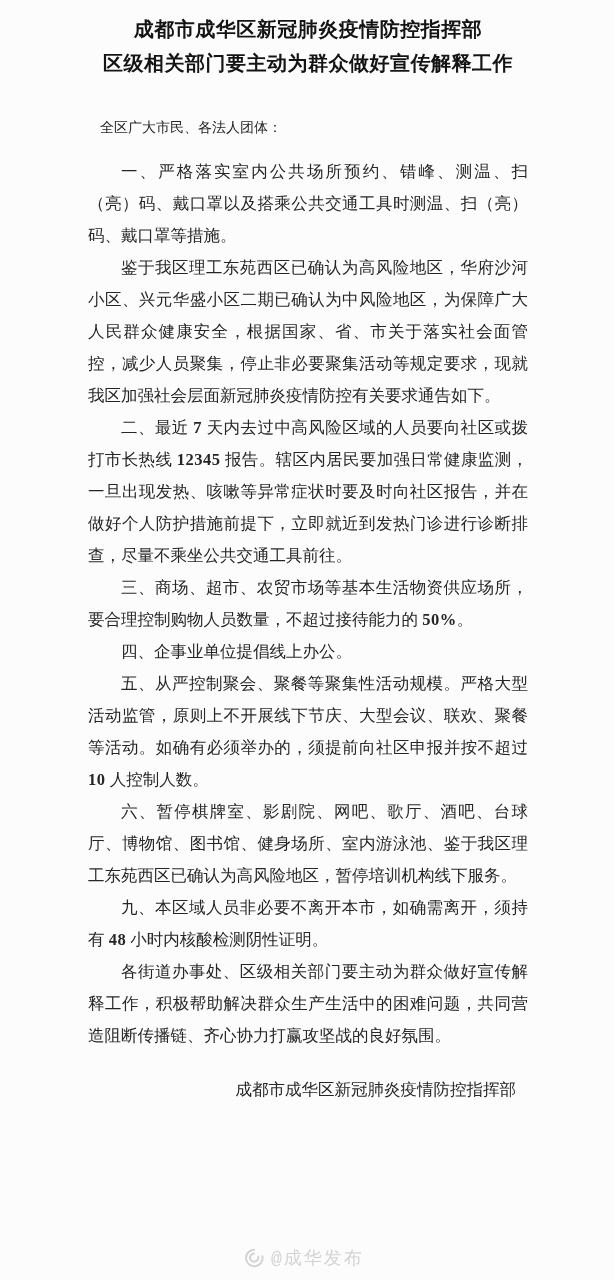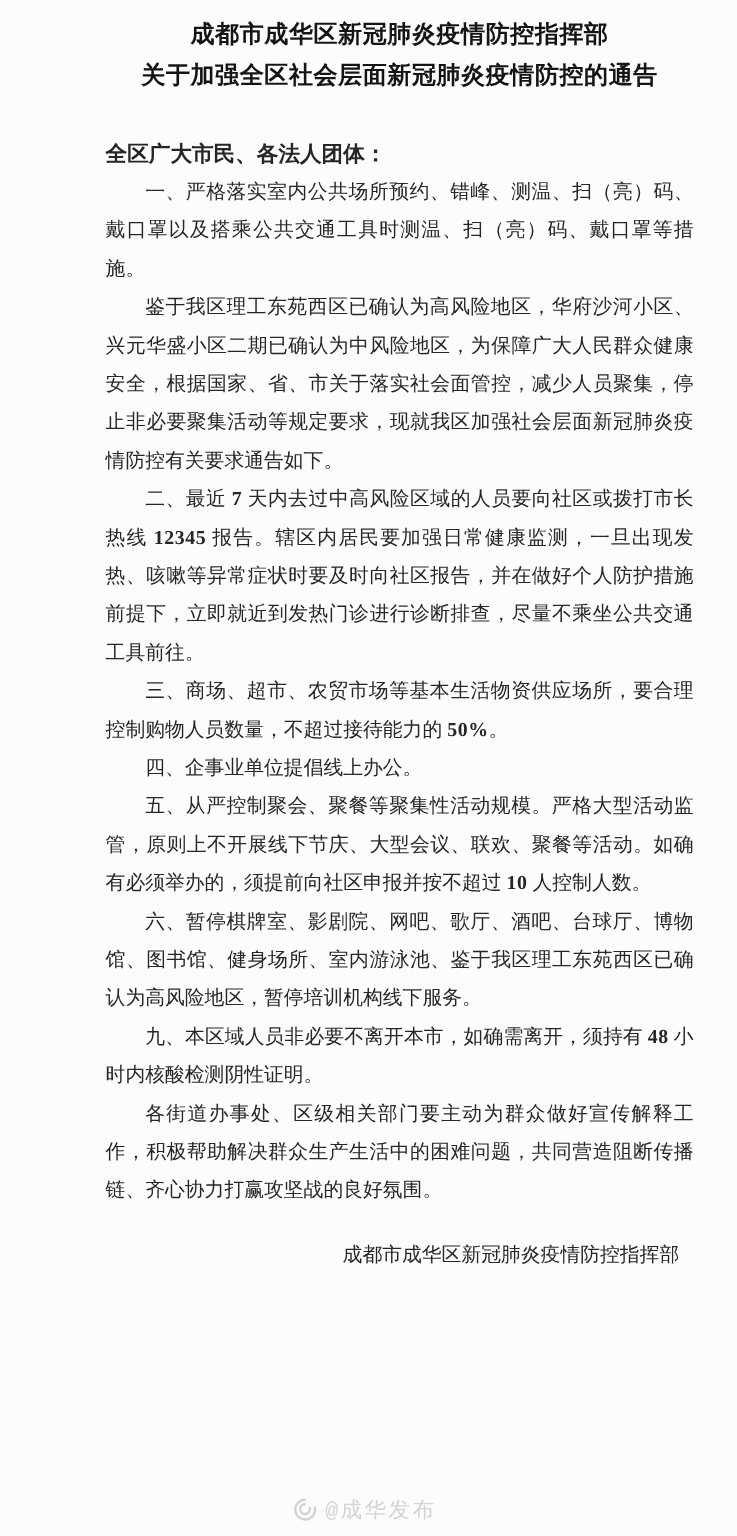--- a/index.html
+++ b/index.html
@@ -16,39 +16,38 @@
     height:1280px;
     overflow:hidden;
     background:var(--bg);
     font-family:"Liberation Serif","DejaVu Serif",serif;
     color:var(--text);
   }
   .page{
     position:relative;
     width:614px;
     height:1276px;
-    padding:12px 36px 0 88px;
+    padding:12px 86px 0 88px;
   }
   .title{
     margin:0;
     font-size:20px;
     font-weight:bold;
     color:var(--title);
     text-align:center;
     line-height:34px;
     letter-spacing:0.5px;
   }
   .title.last{
     margin-bottom:32px;
   }
   .salutation{
-    margin:0;
-    font-size:18px;
+    margin:12px;
+    font-size:14px;
     line-height:32px;
-    font-weight:bold;
   }
   .para{
     margin:0;
     font-size:16.5px;
     line-height:32px;
     text-indent:2em;
     text-align:justify;
   }
   .para b, .signature b, .date b, .boldnums b{
     font-family:"Liberation Serif",serif;
@@ -76,21 +75,21 @@
     pointer-events:none;
     font-family:Liberation Mono, monospace;
   }
   .watermark svg{display:block;}
 </style>
 </head>
 <body>
 
 <div class="page">
   <h1 class="title">成都市成华区新冠肺炎疫情防控指挥部</h1>
-  <h1 class="title last">关于加强全区社会层面新冠肺炎疫情防控的通告</h1>
+  <h1 class="title last">区级相关部门要主动为群众做好宣传解释工作</h1>
 
   <p class="salutation">全区广大市民、各法人团体：</p>
 
   <div>
       <p class="para">一、严格落实室内公共场所预约、错峰、测温、扫（亮）码、戴口罩以及搭乘公共交通工具时测温、扫（亮）码、戴口罩等措施。</p>
       <p class="para">鉴于我区理工东苑西区已确认为高风险地区，华府沙河小区、兴元华盛小区二期已确认为中风险地区，为保障广大人民群众健康安全，根据国家、省、市关于落实社会面管控，减少人员聚集，停止非必要聚集活动等规定要求，现就我区加强社会层面新冠肺炎疫情防控有关要求通告如下。</p>
       <p class="para">二、最近 <b>7</b> 天内去过中高风险区域的人员要向社区或拨打市长热线 <b>12345</b> 报告。辖区内居民要加强日常健康监测，一旦出现发热、咳嗽等异常症状时要及时向社区报告，并在做好个人防护措施前提下，立即就近到发热门诊进行诊断排查，尽量不乘坐公共交通工具前往。</p>
       <p class="para">三、商场、超市、农贸市场等基本生活物资供应场所，要合理控制购物人员数量，不超过接待能力的 <b>50%</b>。</p>
       <p class="para">四、企事业单位提倡线上办公。</p>
       <p class="para">五、从严控制聚会、聚餐等聚集性活动规模。严格大型活动监管，原则上不开展线下节庆、大型会议、联欢、聚餐等活动。如确有必须举办的，须提前向社区申报并按不超过 <b>10</b> 人控制人数。</p>

